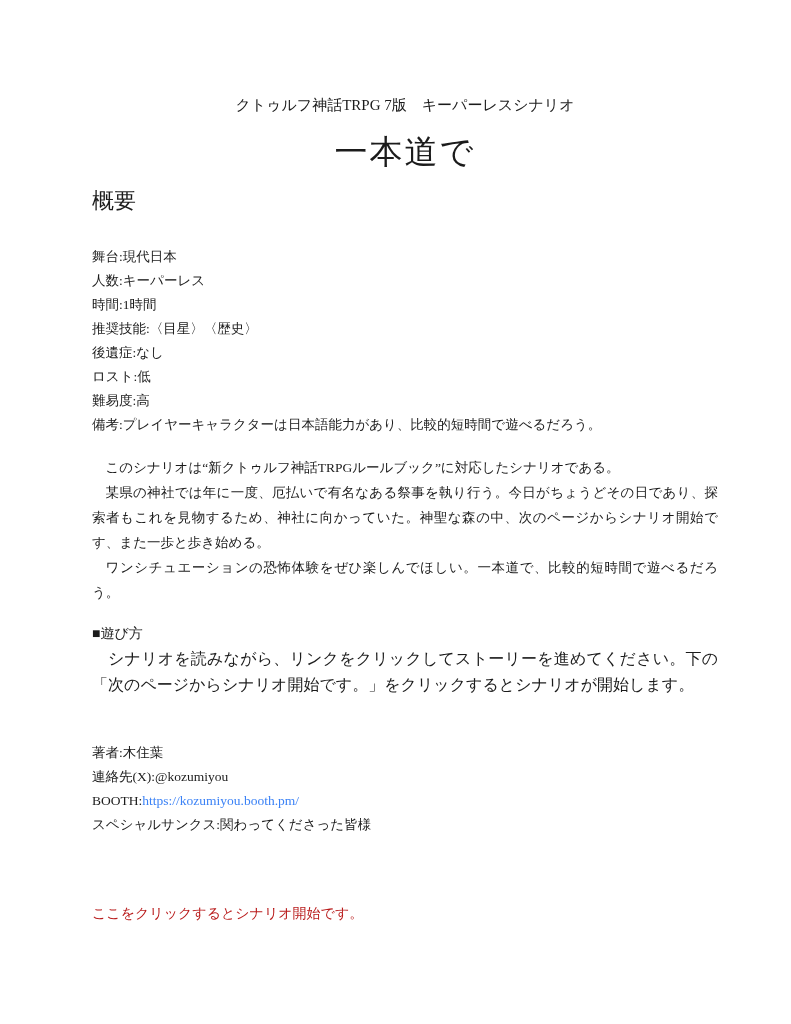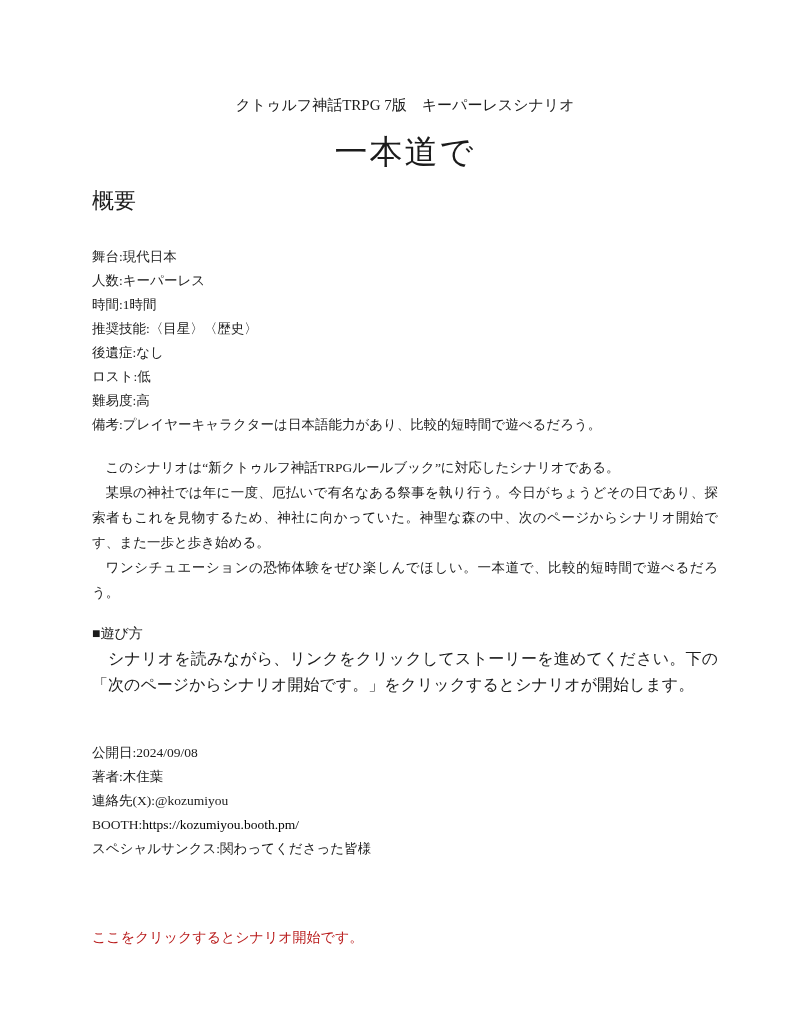--- a/index.html
+++ b/index.html
@@ -76,21 +76,21 @@
   }
   .credits {
     margin-top: 42px;
   }
   .credit-line {
     font-size: 13.5px;
     line-height: 24px;
     white-space: nowrap;
   }
   .url-link {
-    color: #000000;
+    color: #3b82f6;
     text-decoration: none;
     cursor: pointer;
     text-align: right;
   }
   .start-link {
     display: inline-block;
     margin-top: 64px;
     font-family: "Liberation Sans", "DejaVu Sans", sans-serif;
     font-size: 14px;
     line-height: 24px;
@@ -127,21 +127,20 @@
       <p>某県の神社では年に一度、厄払いで有名なある祭事を執り行う。今日がちょうどその日であり、探索者もこれを見物するため、神社に向かっていた。神聖な森の中、次のページからシナリオ開始です、また一歩と歩き始める。</p>
       <p>ワンシチュエーションの恐怖体験をぜひ楽しんでほしい。一本道で、比較的短時間で遊べるだろう。</p>
     </div>
 
     <div class="howto">
       <div class="howto-heading">■遊び方</div>
       <p class="howto-body">シナリオを読みながら、リンクをクリックしてストーリーを進めてください。下の「次のページからシナリオ開始です。」をクリックするとシナリオが開始します。</p>
     </div>
 
     <div class="credits">
-      <div class="credit-line">公開日:2024/09/08</div>
       <div class="credit-line">著者:木住葉</div>
       <div class="credit-line">連絡先(X):@kozumiyou</div>
       <div class="credit-line">
         <span>BOOTH:</span><a class="url-link" href="#">https://kozumiyou.booth.pm/</a>
       </div>
       <div class="credit-line">スペシャルサンクス:関わってくださった皆様</div>
     </div>
 
     <a class="start-link" href="#">ここをクリックするとシナリオ開始です。</a>
 

